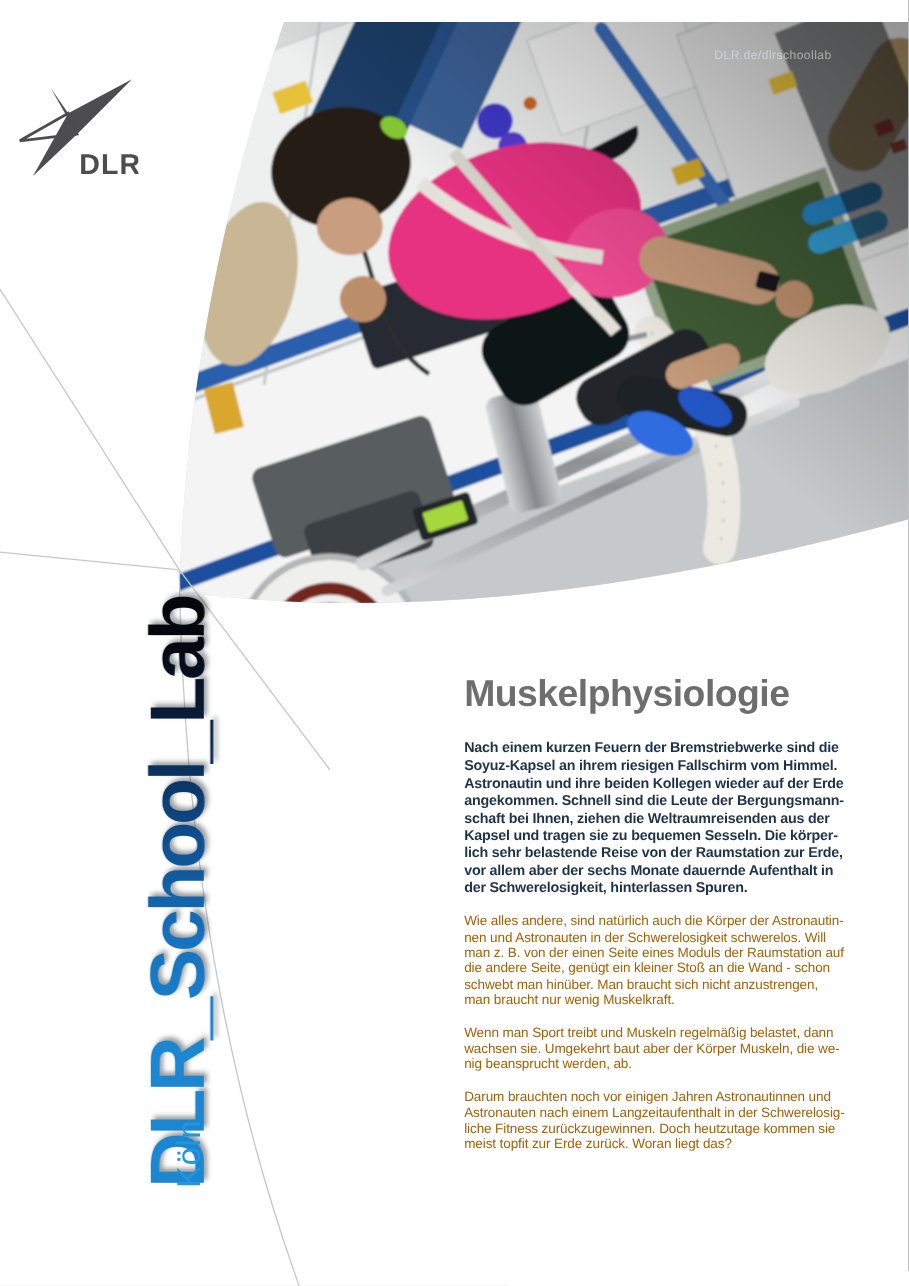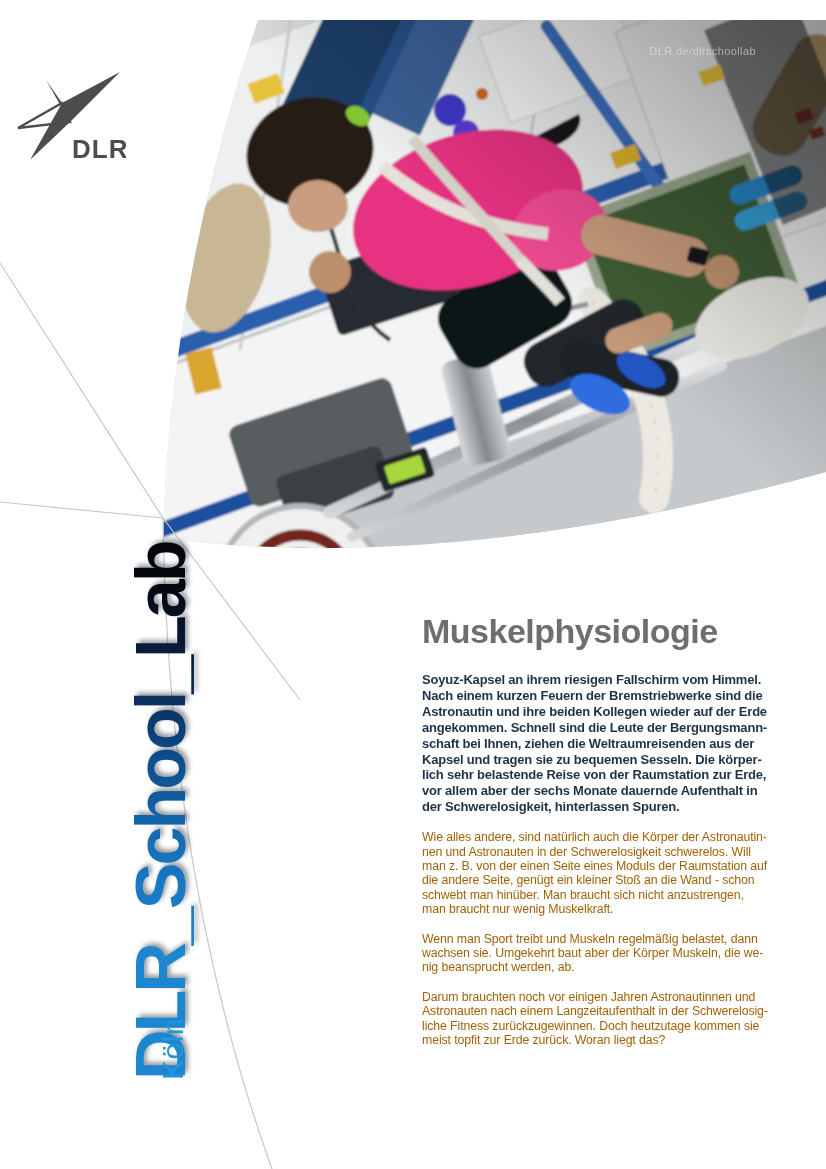--- a/index.html
+++ b/index.html
@@ -173,22 +173,22 @@
   <div class="wordmark">
     <span class="rot">DLR_School_Lab</span>
   </div>
   <div class="location">
     <span class="rot">Köln</span>
   </div>
 
   <div class="article">
     <h1>Muskelphysiologie</h1>
     <div class="intro">
+        <div>Nach einem kurzen Feuern der Bremstriebwerke sind die</div>
         <div>Soyuz-Kapsel an ihrem riesigen Fallschirm vom Himmel.</div>
-        <div>Nach einem kurzen Feuern der Bremstriebwerke sind die</div>
         <div>Astronautin und ihre beiden Kollegen wieder auf der Erde</div>
         <div>angekommen. Schnell sind die Leute der Bergungsmann-</div>
         <div>schaft bei Ihnen, ziehen die Weltraumreisenden aus der</div>
         <div>Kapsel und tragen sie zu bequemen Sesseln. Die körper-</div>
         <div>lich sehr belastende Reise von der Raumstation zur Erde,</div>
         <div>vor allem aber der sechs Monate dauernde Aufenthalt in</div>
         <div>der Schwerelosigkeit, hinterlassen Spuren.</div>
       </div>
     <div>
         <div class="para">

